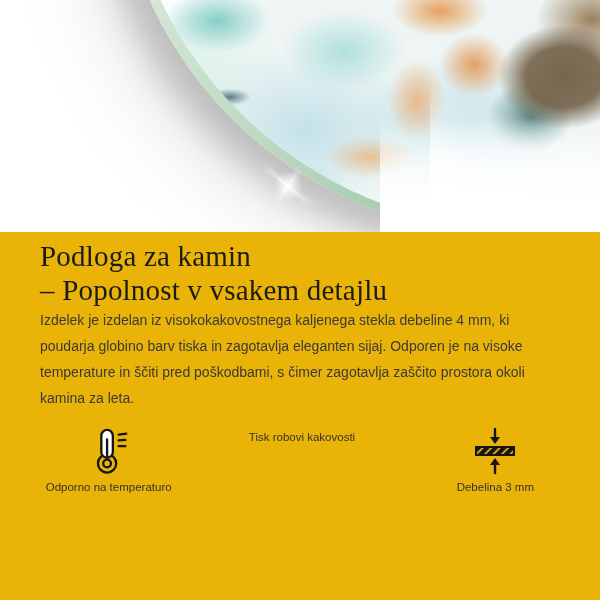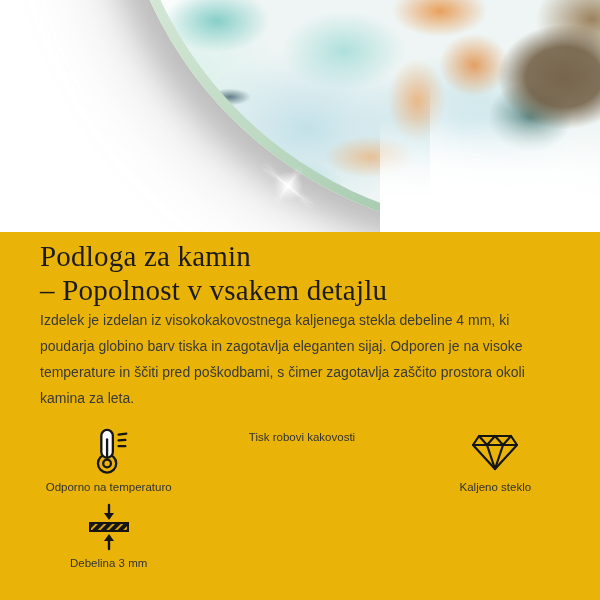--- a/index.html
+++ b/index.html
@@ -107,32 +107,20 @@
         </svg>
       </div>
       <div class="label">Odporno na temperaturo</div>
     </div>
 
     <div class="feature">
       <div class="label">Tisk robovi kakovosti</div>
     </div>
 
 
-    <div class="feature">
-      <div class="icon-box">
-        <svg width="48" height="44" viewBox="0 0 48 42" stroke-width="2.2" stroke-linejoin="round" stroke-linecap="round">
-          <polygon points="8,6 40,6 46,15 24,39 2,15"></polygon>
-          <line x1="2" y1="15" x2="46" y2="15"></line>
-          <polyline points="8,6 16,15 24,6 32,15 40,6"></polyline>
-          <line x1="16" y1="15" x2="24" y2="39"></line>
-          <line x1="32" y1="15" x2="24" y2="39"></line>
-        </svg>
-      </div>
-      <div class="label">Kaljeno steklo</div>
-    </div>
 
 
     <div class="feature">
       <div class="icon-box">
         <svg width="48" height="48" viewBox="0 0 48 48" stroke-width="2.4" stroke-linecap="round">
           <defs>
             <pattern id="hatch2" patternUnits="userSpaceOnUse" width="6" height="6" patternTransform="rotate(45)">
               <rect width="3" height="6" fill="#151515"></rect>
             </pattern>
           </defs>

